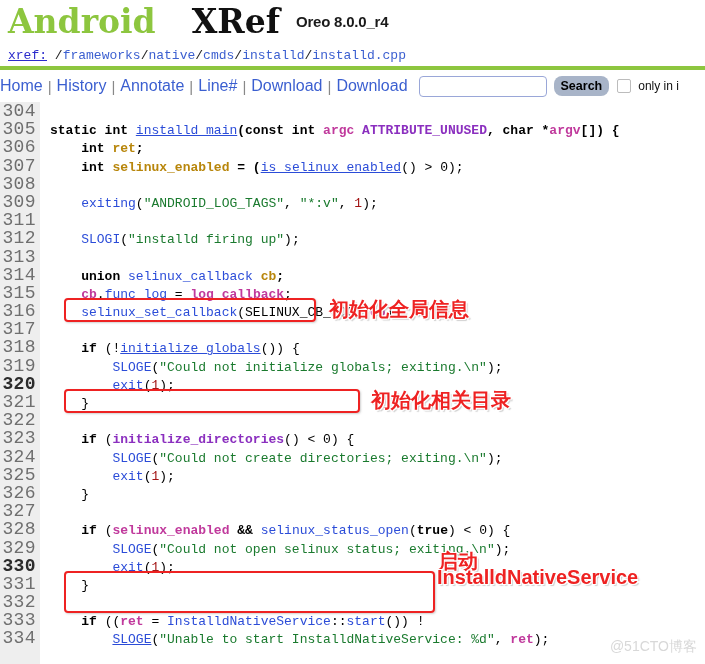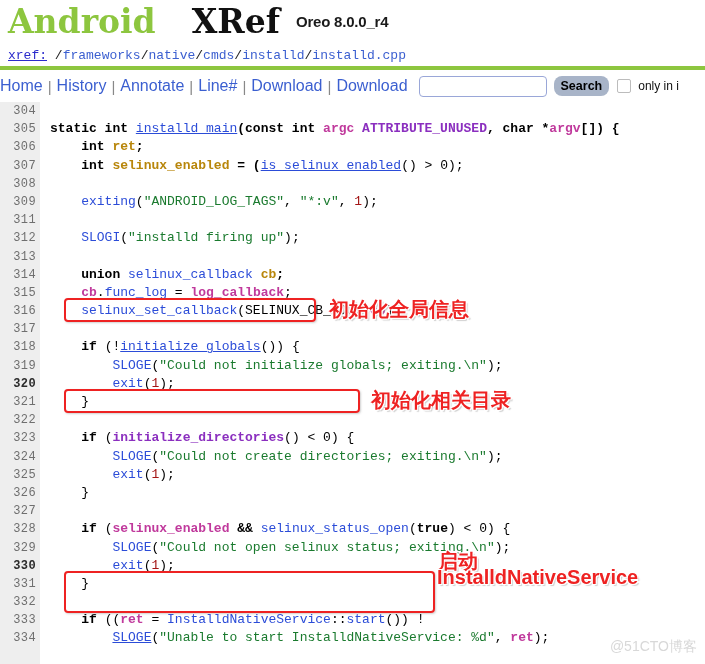--- a/index.html
+++ b/index.html
@@ -145,21 +145,21 @@
     position: relative;
     height: 18.2px;
     white-space: pre;
     z-index: 2;
   }
   .lnum {
     display: inline-block;
     width: 36px;
     text-align: right;
     color: #6f6f6f;
-    font-size: 12px;
+    font-size: 18px;
     letter-spacing: 0.4px;
   }
   .lnum.bold { color: #2c2c2c; font-weight: bold; }
   .ctext {
     display: inline-block;
     padding-left: 14px;
     color: #000;
   }
 
   

